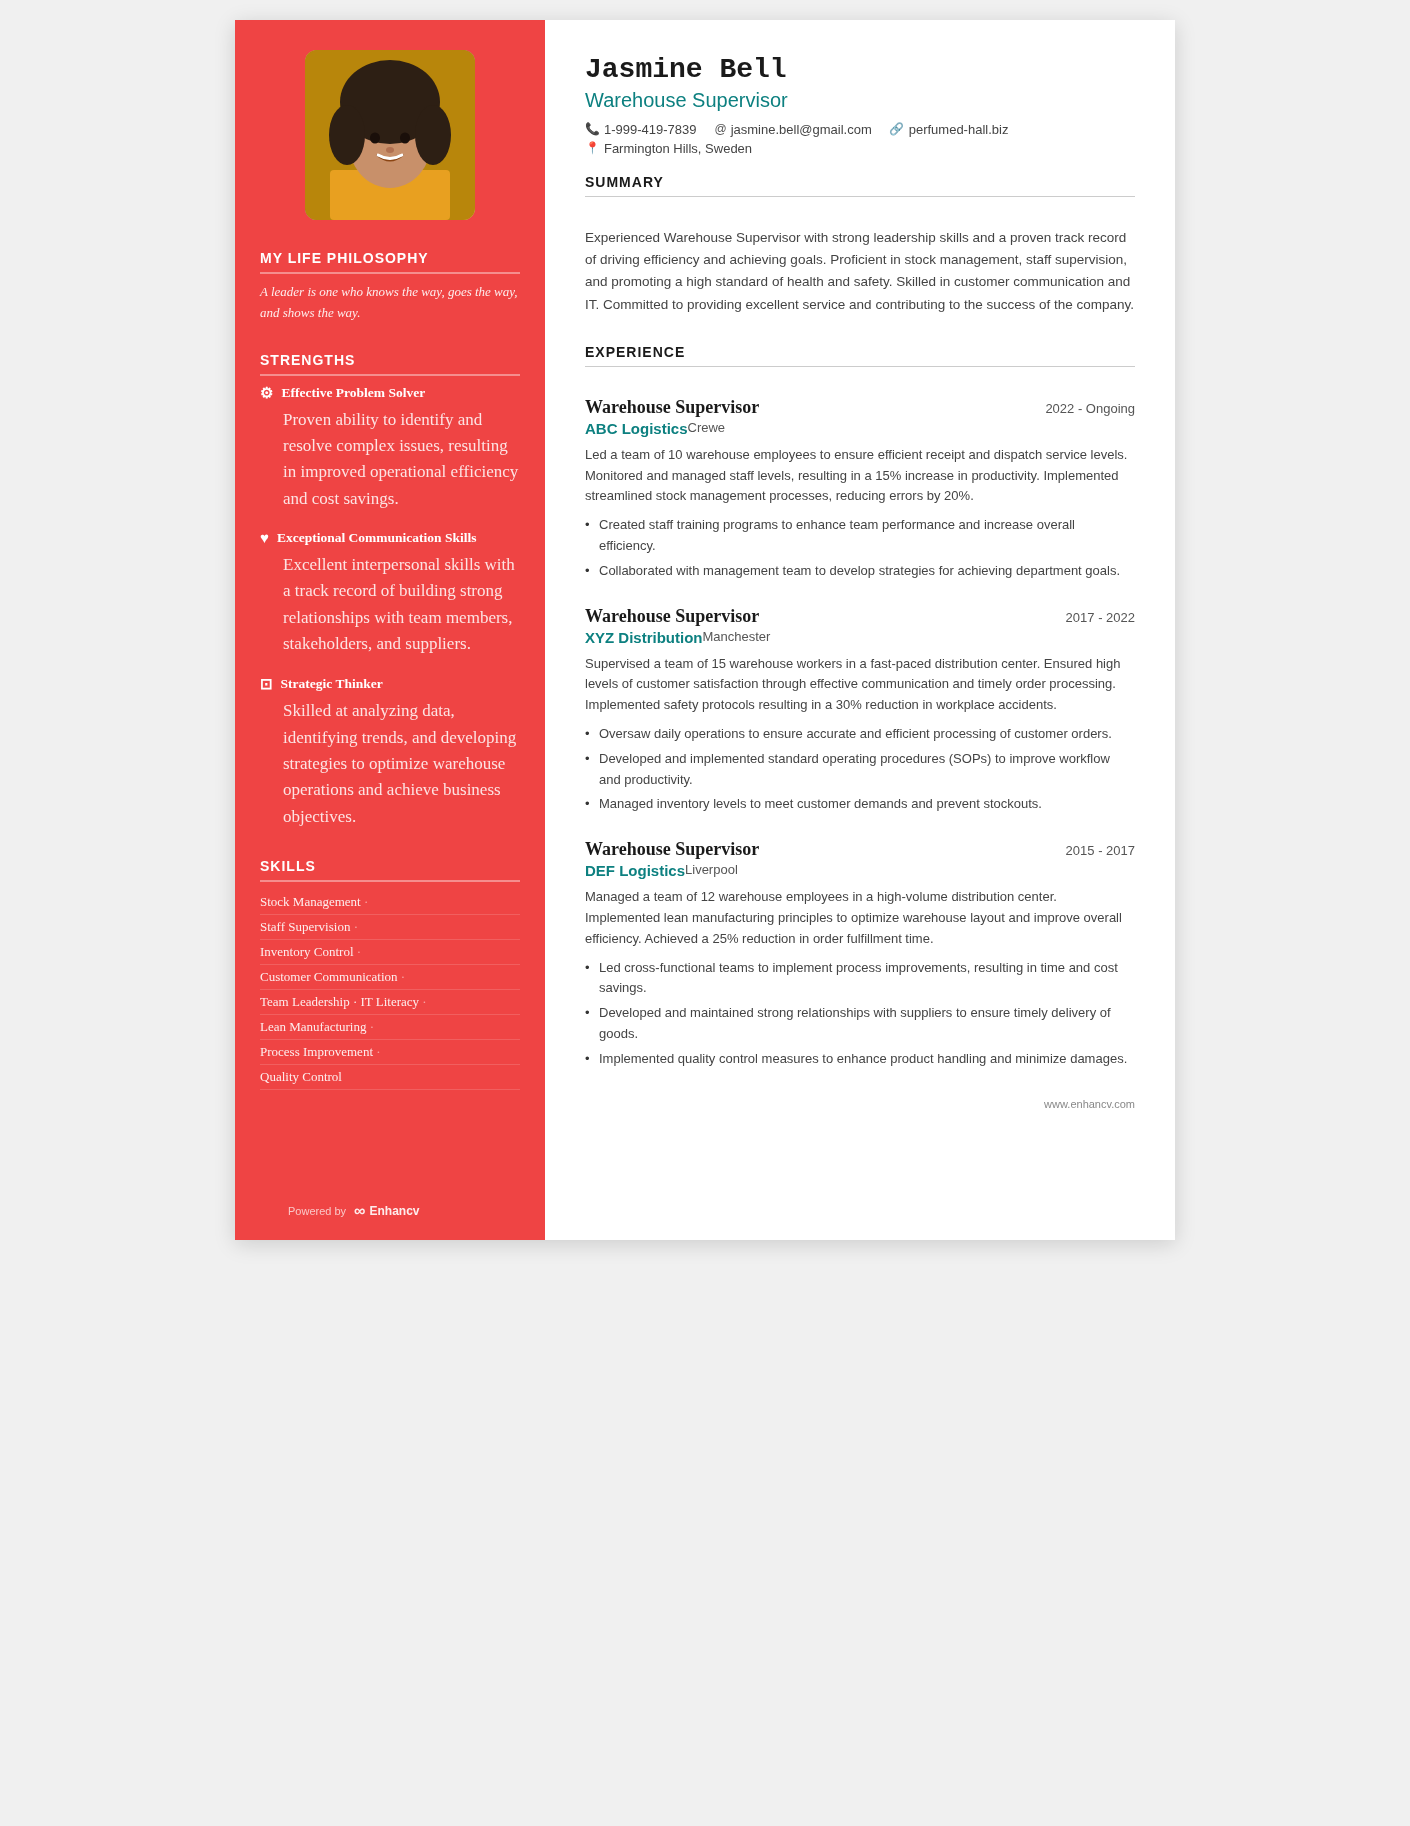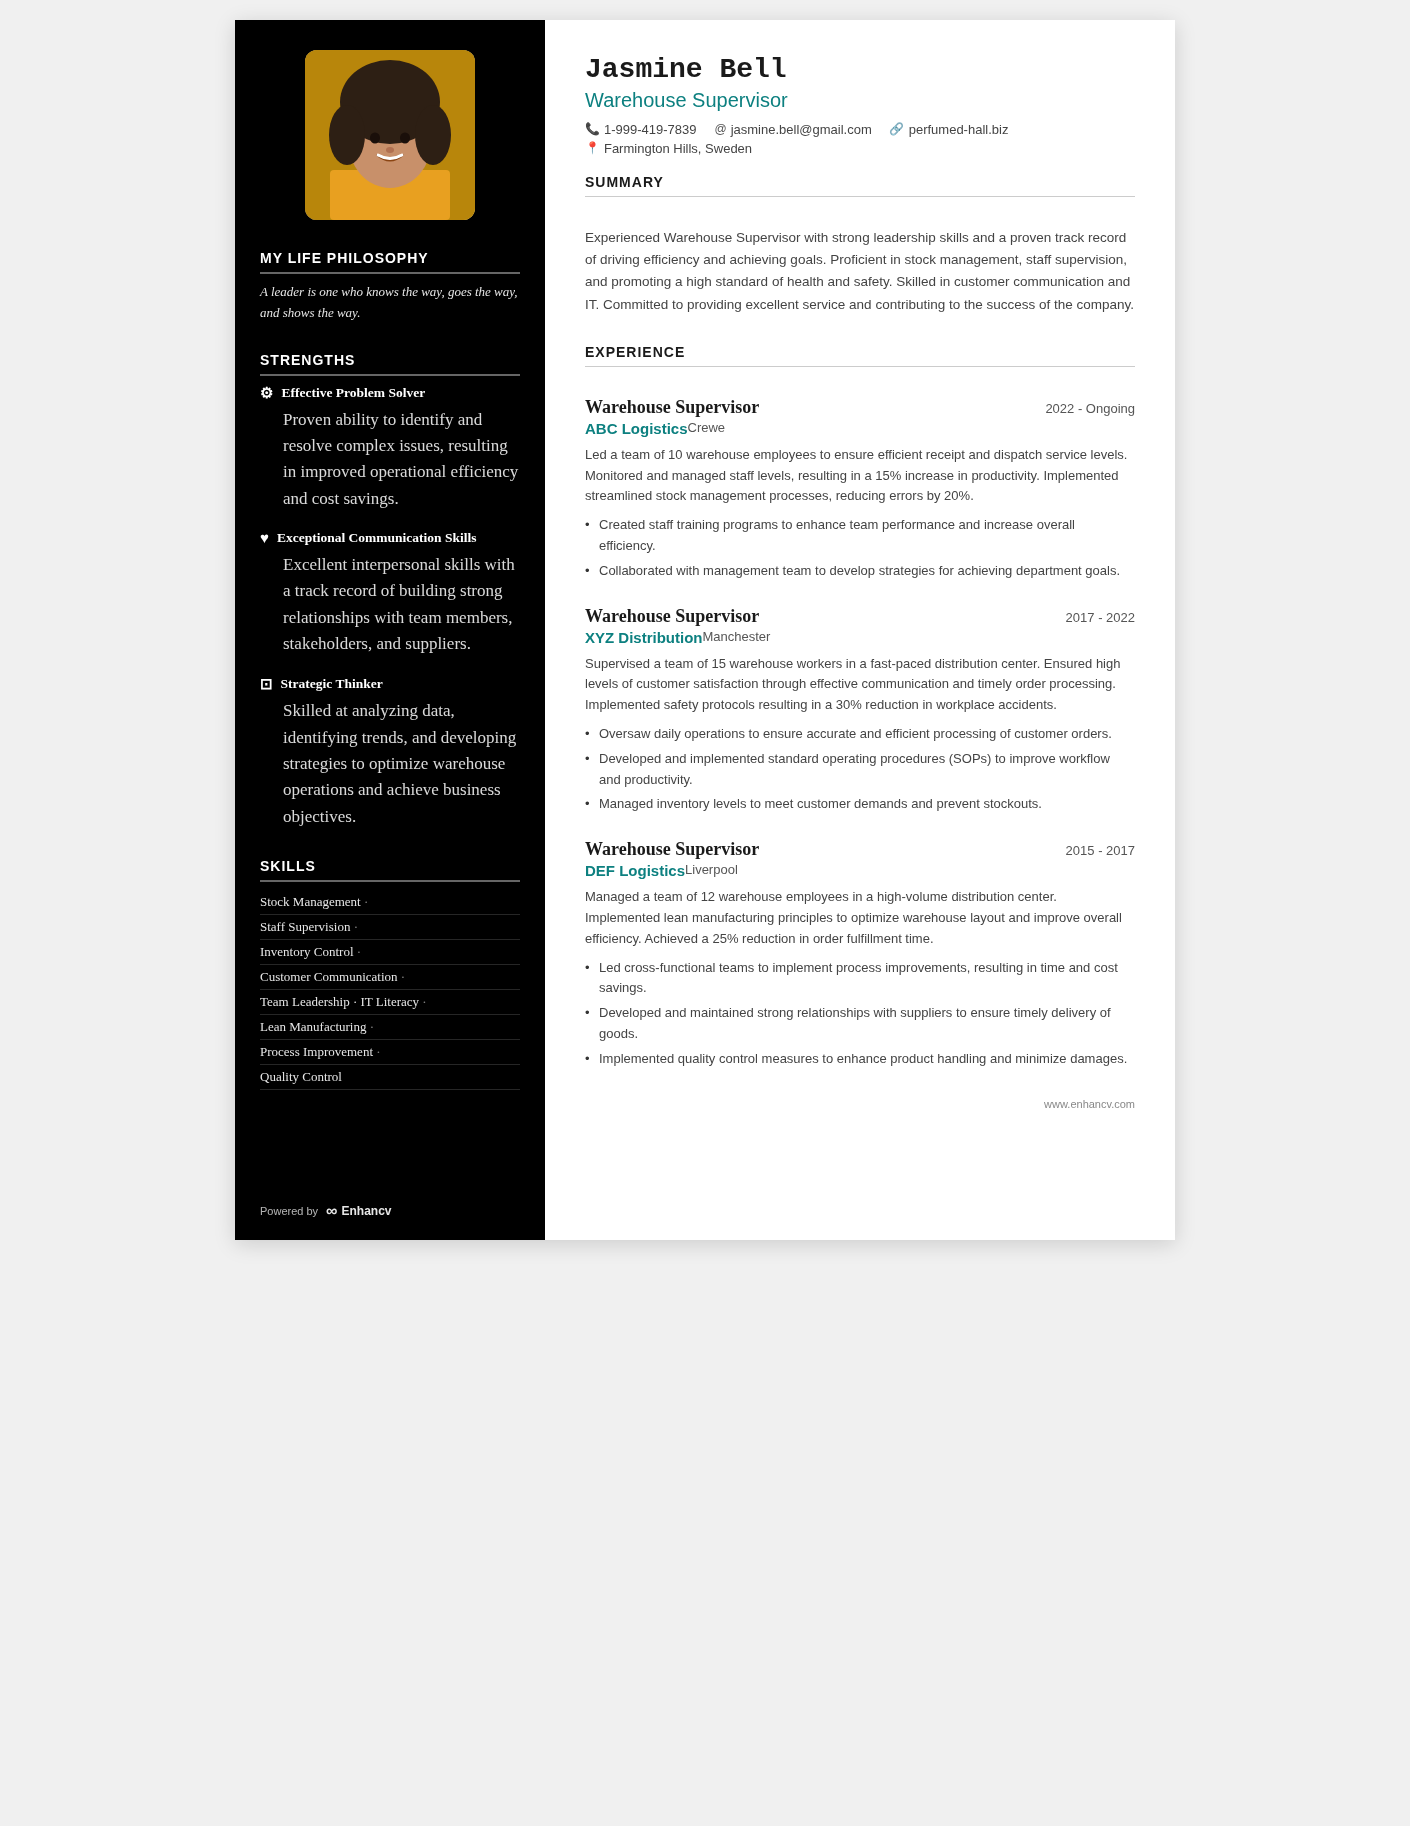--- a/index.html
+++ b/index.html
@@ -15,21 +15,21 @@
     .resume {
       width: 940px;
       min-height: 1220px;
       background: white;
       display: flex;
       box-shadow: 0 4px 20px rgba(0,0,0,0.15);
     }
     
     .sidebar {
       width: 310px;
-      background: #000000;
+      background: #ef4444;
       flex-shrink: 0;
       display: flex;
       flex-direction: column;
       align-items: center;
       padding: 30px 0 0 0;
     }
     .avatar-container {
       width: 170px;
       height: 170px;
       border-radius: 12px;
@@ -118,20 +118,21 @@
       padding: 20px 25px;
       width: 100%;
       display: flex;
       align-items: center;
       gap: 8px;
     }
     .powered-by-text {
       font-size: 11px;
       color: rgba(255,255,255,0.7);
       font-family: 'Arial', sans-serif;
+      margin-left: 28px;
     }
     .enhancv-logo {
       display: flex;
       align-items: center;
       gap: 4px;
       color: rgba(255,255,255,0.9);
       font-size: 12px;
       font-family: 'Arial', sans-serif;
       font-weight: 600;
     }

